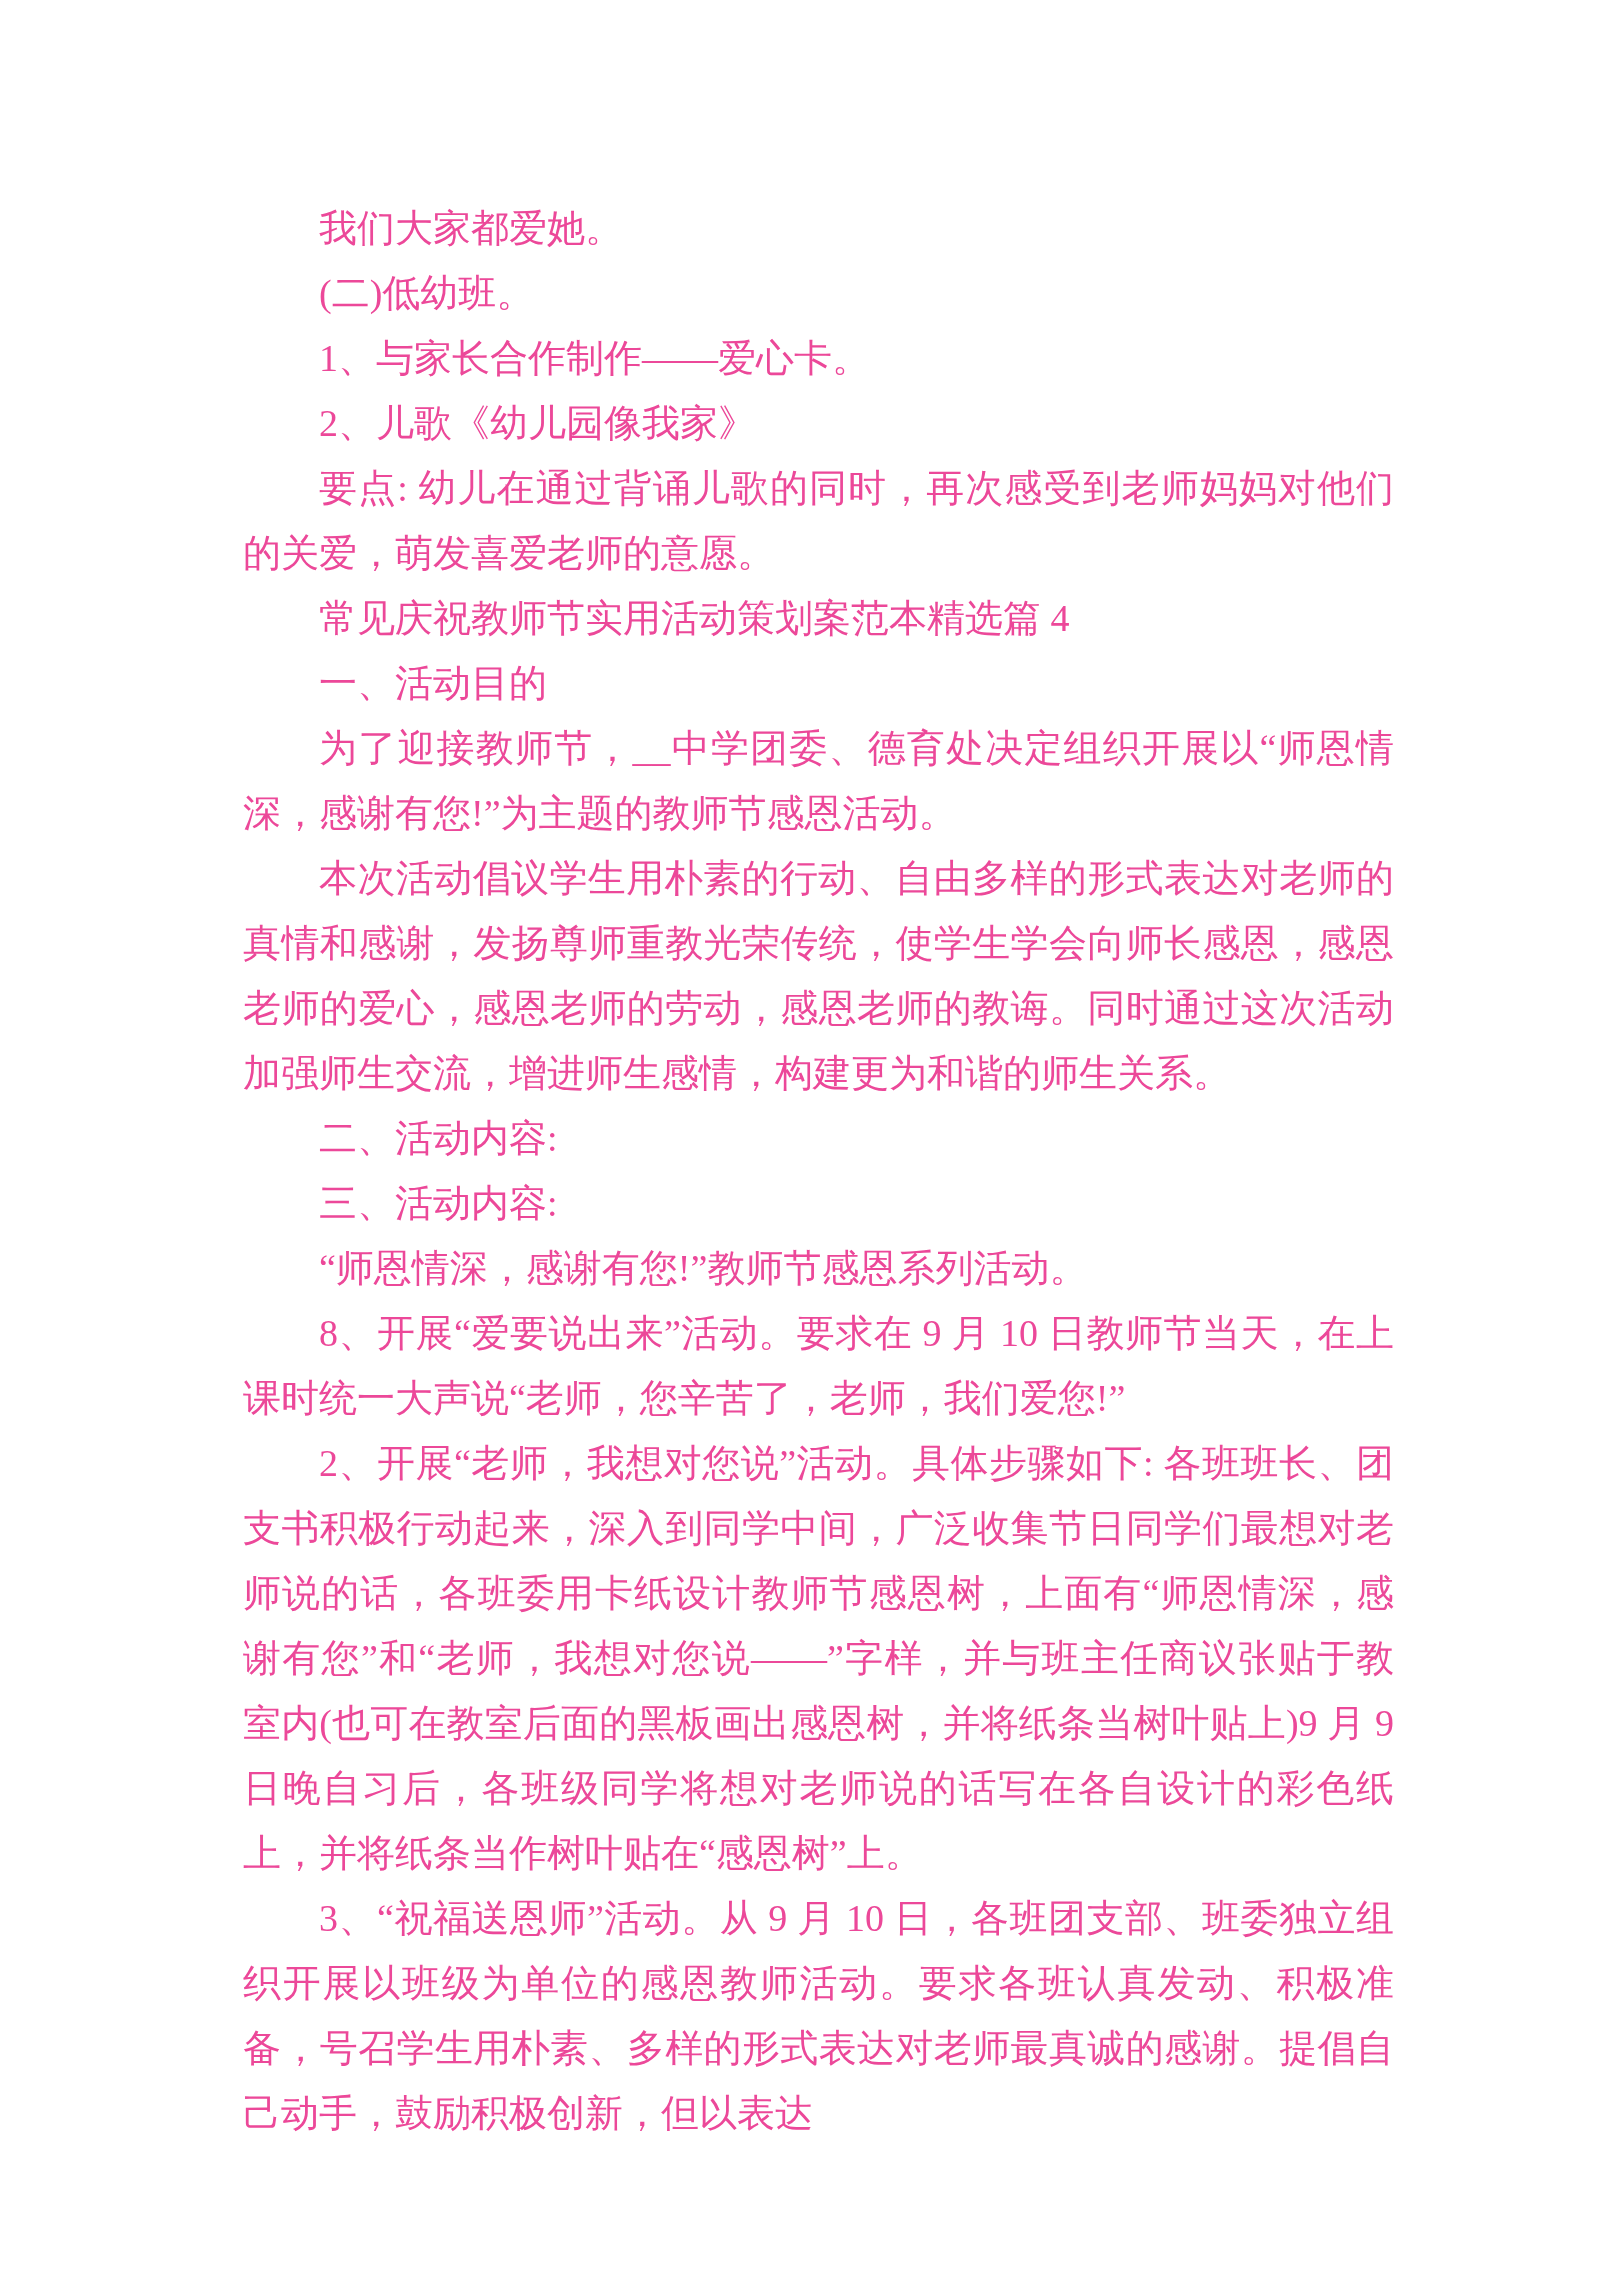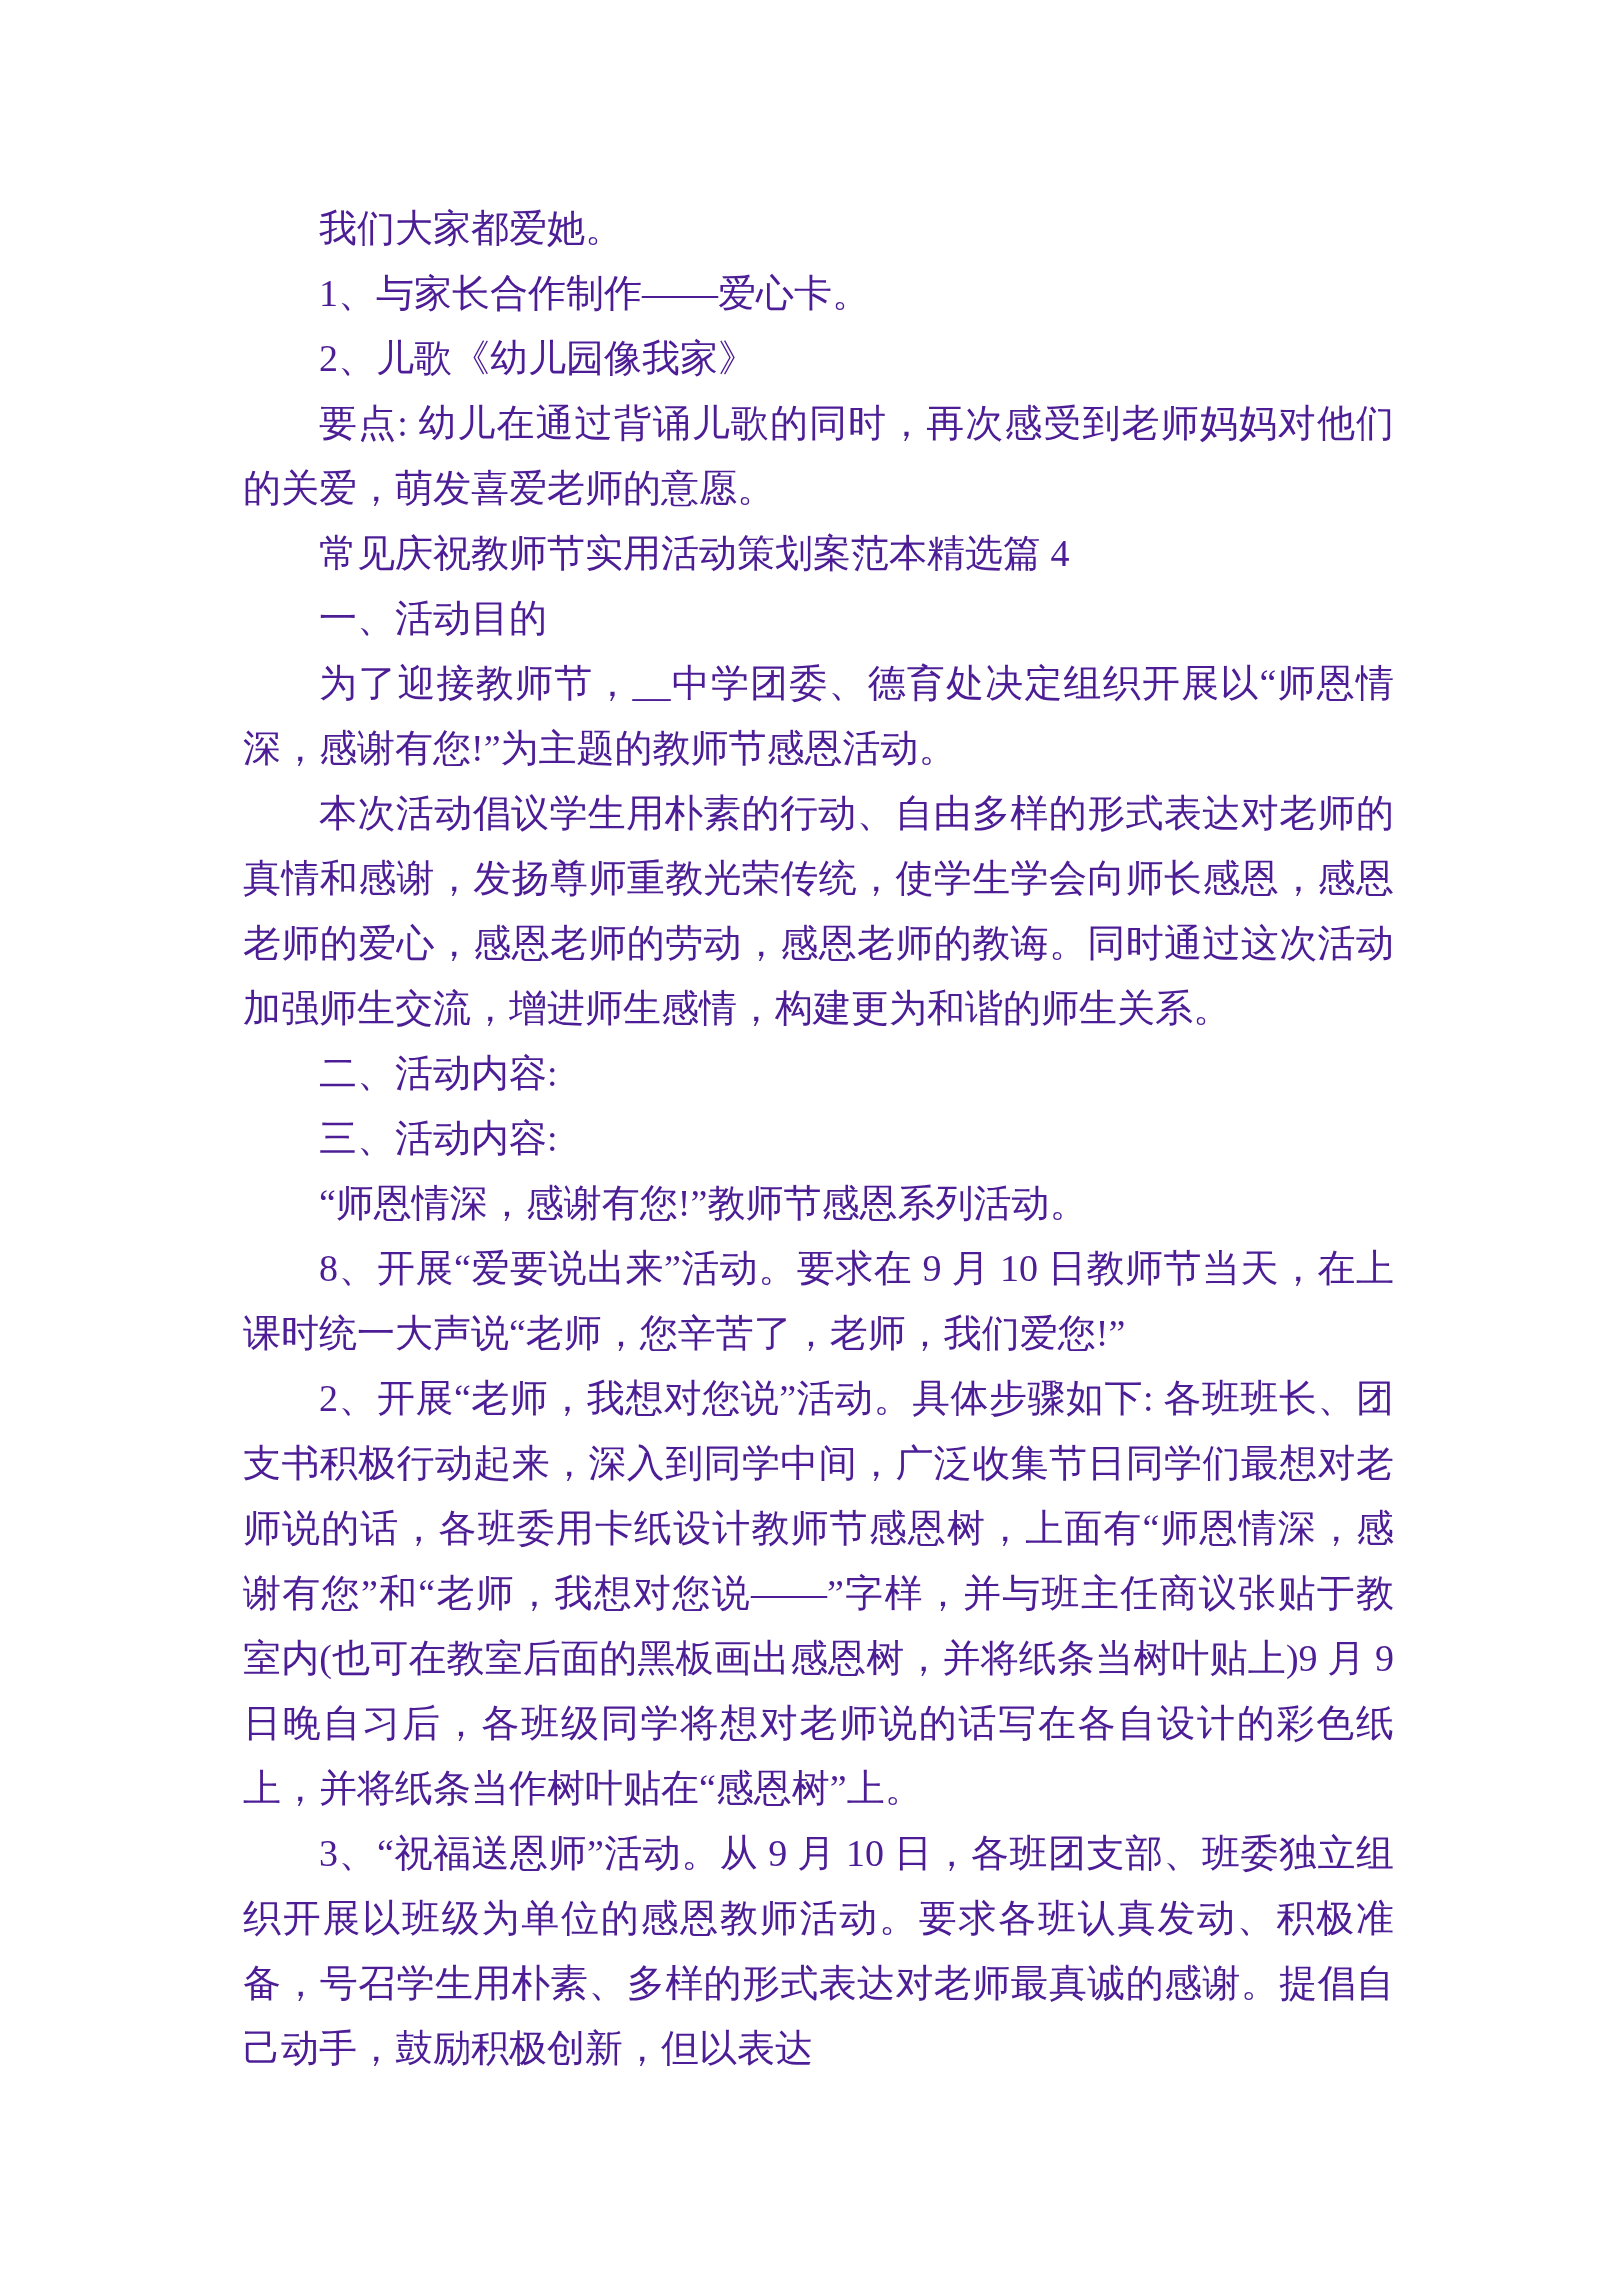--- a/index.html
+++ b/index.html
@@ -13,37 +13,38 @@
     height: 2295px;
     background: #ffffff;
     box-sizing: border-box;
     padding: 196px 229px 0 243px;
     overflow: hidden;
   }
   .doc-body {
     font-family: "Liberation Serif", "DejaVu Serif", serif;
     font-size: 38px;
     line-height: 65px;
-    color: #4c1d95;
+    color: #ec4899;
     text-align: justify;
     text-justify: inter-ideograph;
   }
   .doc-body p {
     margin: 0;
     padding: 0;
     text-indent: 2em;
     word-break: break-all;
   }
 </style>
 </head>
 <body>
 
 <div class="page">
   <div class="doc-body">
     <p>我们大家都爱她。</p>
+    <p>(二)低幼班。</p>
     <p>1、与家长合作制作——爱心卡。</p>
     <p>2、儿歌《幼儿园像我家》</p>
     <p>要点: 幼儿在通过背诵儿歌的同时，再次感受到老师妈妈对他们的关爱，萌发喜爱老师的意愿。</p>
     <p>常见庆祝教师节实用活动策划案范本精选篇 4</p>
     <p>一、活动目的</p>
     <p>为了迎接教师节，__中学团委、德育处决定组织开展以“师恩情深，感谢有您!”为主题的教师节感恩活动。</p>
     <p>本次活动倡议学生用朴素的行动、自由多样的形式表达对老师的真情和感谢，发扬尊师重教光荣传统，使学生学会向师长感恩，感恩老师的爱心，感恩老师的劳动，感恩老师的教诲。同时通过这次活动加强师生交流，增进师生感情，构建更为和谐的师生关系。</p>
     <p>二、活动内容:</p>
     <p>三、活动内容:</p>
     <p>“师恩情深，感谢有您!”教师节感恩系列活动。</p>

